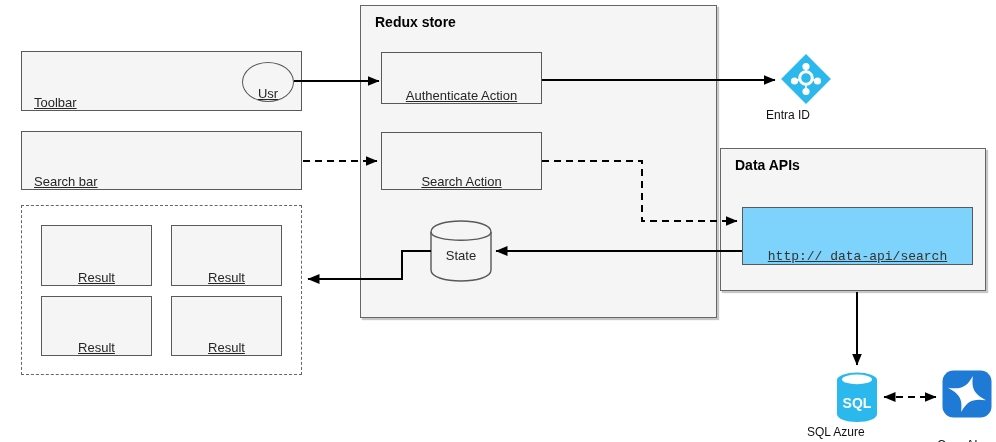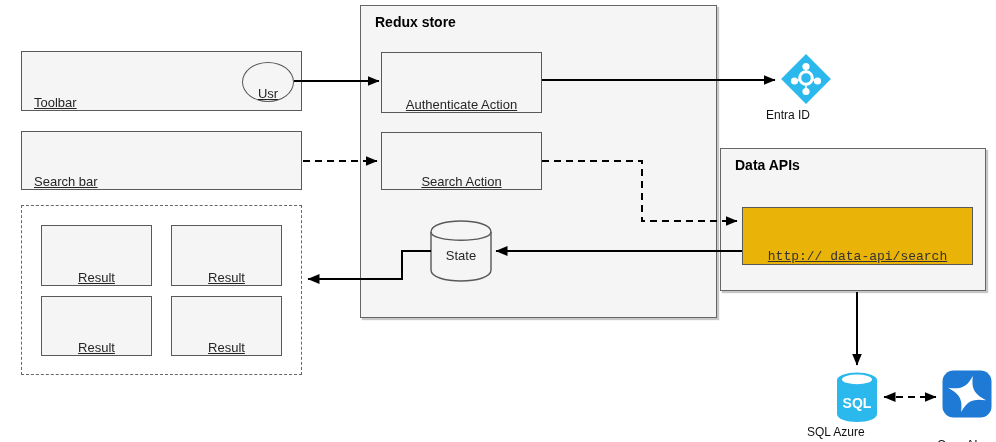--- a/index.html
+++ b/index.html
@@ -26,21 +26,21 @@
     font-size:13px; color:#262626; white-space:nowrap;text-decoration:underline;
   }
   .node.align-left { justify-content:flex-start; padding-left:12px; }
   .dashed-group {
     position:absolute; border:1.2px dashed #666666;
     box-sizing:border-box; background:transparent;
   }
   .ellipse { border-radius:50%; background:#f5f5f5; }
   .mono {
     font-family:"Liberation Mono", monospace;
-    font-size:13px; color:#333333; background:#eab308;
+    font-size:13px; color:#333333; background:#7dd3fc;
   }
   .icon-label {
     position:absolute; font-size:12px; color:#111111;
     text-align:left; white-space:nowrap;
   }
   .abs { position:absolute; }
   svg { display:block; }
   #connectors { position:absolute; left:0; top:0; z-index:10; pointer-events:none; }
 </style>
 </head>
@@ -71,21 +71,21 @@
     <span>Result</span>
   </div>
   <div class="node" style="left:171px; top:296px; width:111px; height:60px;">
     <span>Result</span>
   </div>
 
   <div class="container" style="left:360px; top:5px; width:357px; height:313px;">
     <div class="container-title">Redux store</div>
   </div>
 
-  <div class="node" style="left:381px; top:52px; width:161px; height:61px;">
+  <div class="node" style="left:381px; top:52px; width:161px; height:52px;">
     <span>Authenticate Action</span>
   </div>
   <div class="node" style="left:381px; top:132px; width:161px; height:58px;">
     <span>Search Action</span>
   </div>
 
   <svg class="abs" style="left:429px; top:219px;" width="64" height="66" viewBox="0 0 64 66">
     <path d="M2 13 C2 -1.7 62 -1.7 62 13 L62 51 C62 65.7 2 65.7 2 51 Z" fill="#f5f5f5" stroke="#595959" stroke-width="1.4"></path>
     <path d="M2 13 C2 24 62 24 62 13" fill="none" stroke="#595959" stroke-width="1.4"></path>
     <text x="32" y="41" text-anchor="middle" font-size="13" fill="#262626">State</text>

